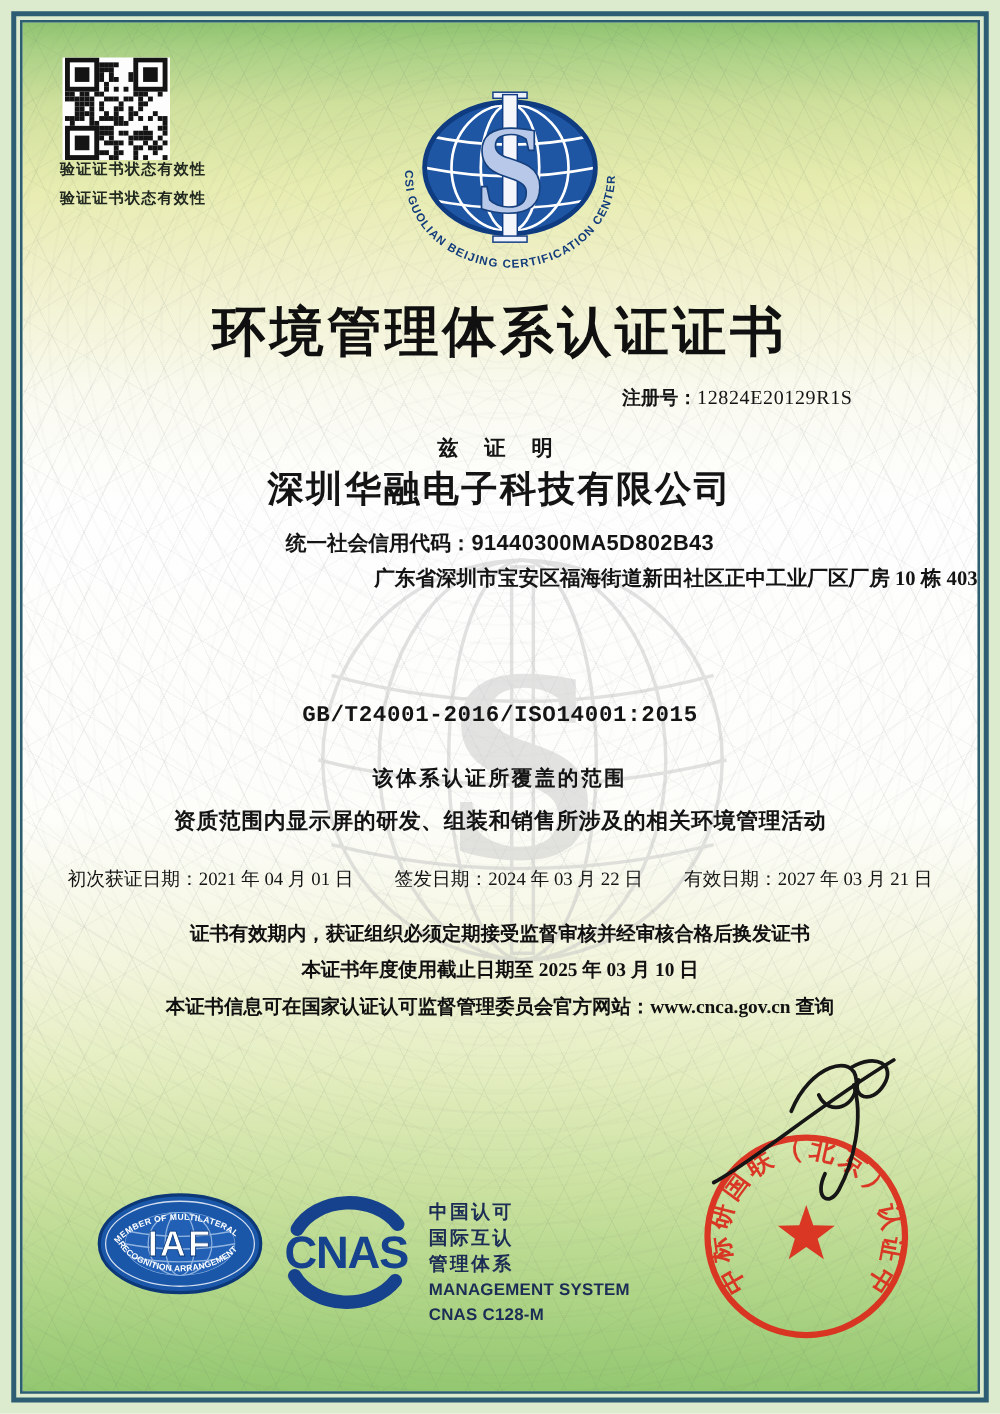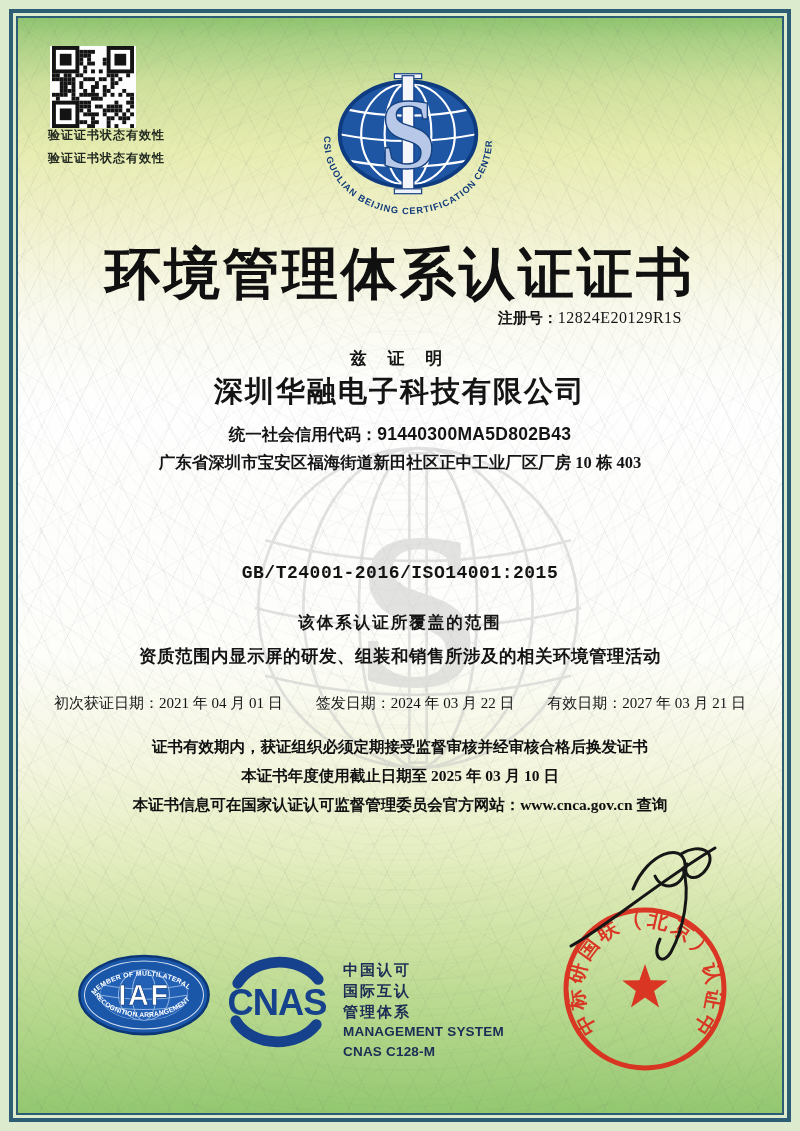--- a/index.html
+++ b/index.html
@@ -21,29 +21,29 @@
     background:
       repeating-linear-gradient(64deg, rgba(95,115,105,.13) 0 1px, transparent 1px 23px),
       repeating-linear-gradient(-64deg, rgba(95,115,105,.13) 0 1px, transparent 1px 23px),
       repeating-linear-gradient(31deg, rgba(95,115,105,.08) 0 1px, transparent 1px 49px),
       repeating-linear-gradient(-31deg, rgba(95,115,105,.08) 0 1px, transparent 1px 49px),
       repeating-radial-gradient(circle at 50% 22%, rgba(120,120,125,.05) 0 2px, transparent 2px 15px),
       repeating-radial-gradient(circle at 50% 50%, rgba(120,120,125,.04) 0 2px, transparent 2px 18px);}
   .abs{position:absolute;}
   .ctr{left:0;right:0;text-align:center;}
   .verify-caption{font-family:var(--serif);font-weight:600;font-size:12px;letter-spacing:1px;color:#20281f;}
-  .title{top:219px;font-size:56px;font-weight:900;letter-spacing:3px;color:#101010;font-family:var(--sans);}
+  .title{top:219px;font-size:43px;font-weight:900;letter-spacing:3px;color:#101010;font-family:var(--sans);}
   .regno{top:291px;right:100px;font-size:15px;}
   .regno .lbl{font-weight:700;}
   .regno .num{font-family:var(--serif);font-size:16px;letter-spacing:.5px;}
   .certify{top:329px;font-size:17px;font-weight:800;letter-spacing:8px;}
   .company{top:354px;font-size:29px;font-weight:800;letter-spacing:2px;}
   .credit{top:406px;font-size:16.5px;font-family:var(--serif);font-weight:600;}
   .credit b{font-family:var(--sans);font-size:17.5px;letter-spacing:.3px;}
-  .comp-addr{top:434px;font-size:16.5px;font-family:var(--serif);font-weight:600;}
+  .comp-addr{top:434px;font-size:16.5px;font-family:var(--serif);font-weight:600;text-align:right;}
   .sys-intro{top:511px;font-size:16.5px;font-weight:800;letter-spacing:3px;}
   .standard{top:545px;font-size:18px;font-weight:700;font-family:var(--mono);letter-spacing:.5px;}
   .scope-intro{top:594px;font-size:16.5px;font-weight:800;letter-spacing:2px;}
   .scope{top:626px;font-size:17.5px;font-weight:800;letter-spacing:.5px;}
   .dates{top:676px;left:36px;right:36px;display:flex;justify-content:space-between;
          font-family:var(--serif);font-weight:400;font-size:15px;}
   .note{font-family:var(--serif);font-weight:600;font-size:15.5px;color:#101010;}
   .issuer-name{left:486px;top:990px;font-size:24.5px;font-weight:800;color:#161616;letter-spacing:.5px;}
   .cnas-caption{left:325px;top:941px;color:#1b2c55;line-height:21px;}
   .cnas-caption .zh{font-size:15px;font-weight:700;letter-spacing:2px;}

